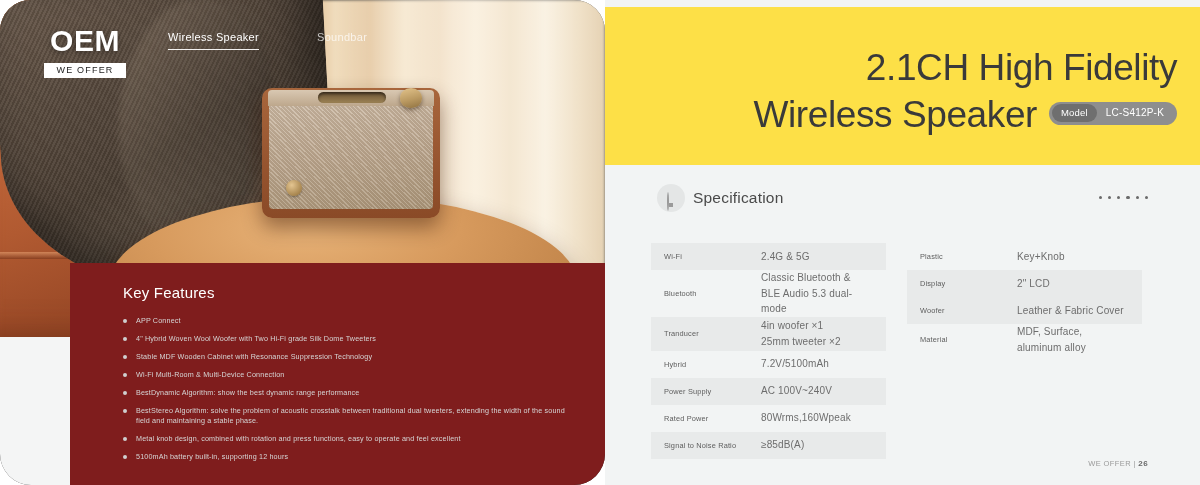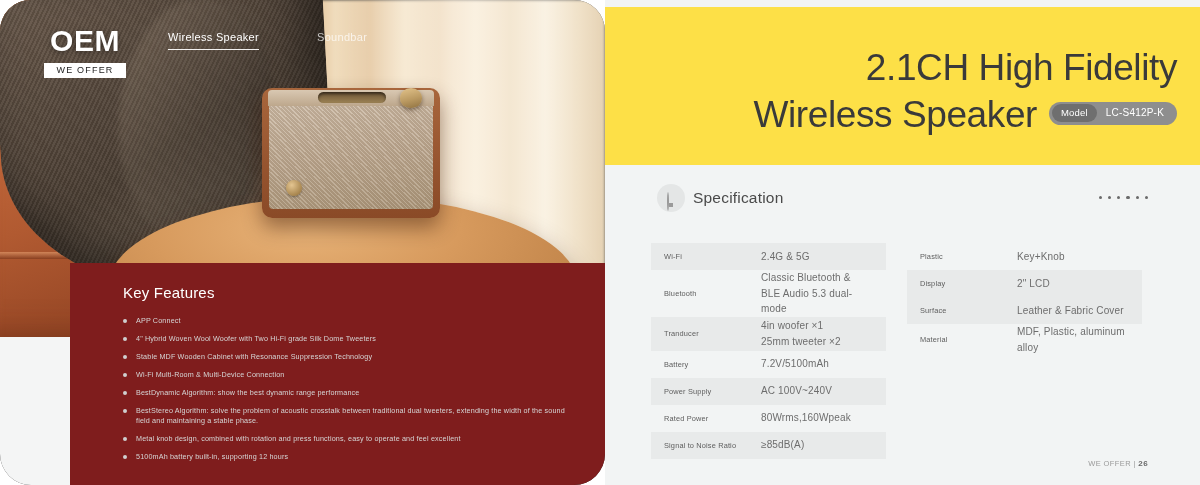--- a/index.html
+++ b/index.html
@@ -317,21 +317,21 @@
         </div>
         <div class="row two">
           <span class="rk">Bluetooth</span>
           <span class="rv">Classic Bluetooth &amp;<br>BLE Audio 5.3 dual-mode</span>
         </div>
         <div class="row alt two">
           <span class="rk">Tranducer</span>
           <span class="rv">4in woofer ×1<br>25mm tweeter ×2</span>
         </div>
         <div class="row">
-          <span class="rk">Battery</span>
+          <span class="rk">Hybrid</span>
           <span class="rv">7.2V/5100mAh</span>
         </div>
         <div class="row alt">
           <span class="rk">Power Supply</span>
           <span class="rv">AC 100V~240V</span>
         </div>
         <div class="row">
           <span class="rk">Rated Power</span>
           <span class="rv">80Wrms,160Wpeak</span>
         </div>
@@ -344,26 +344,26 @@
       <div class="tbl">
         <div class="row">
           <span class="rk">Plastic</span>
           <span class="rv">Key+Knob</span>
         </div>
         <div class="row alt">
           <span class="rk">Display</span>
           <span class="rv">2" LCD</span>
         </div>
         <div class="row alt">
-          <span class="rk">Surface</span>
+          <span class="rk">Woofer</span>
           <span class="rv">Leather &amp; Fabric Cover</span>
         </div>
         <div class="row">
           <span class="rk">Material</span>
-          <span class="rv">MDF, Plastic, aluminum alloy</span>
+          <span class="rv">MDF, Surface, aluminum alloy</span>
         </div>
       </div>
     </div>
 
     <div class="footer">
       <span>WE OFFER</span>
       <span>|</span>
       <b>26</b>
     </div>
   </div>

